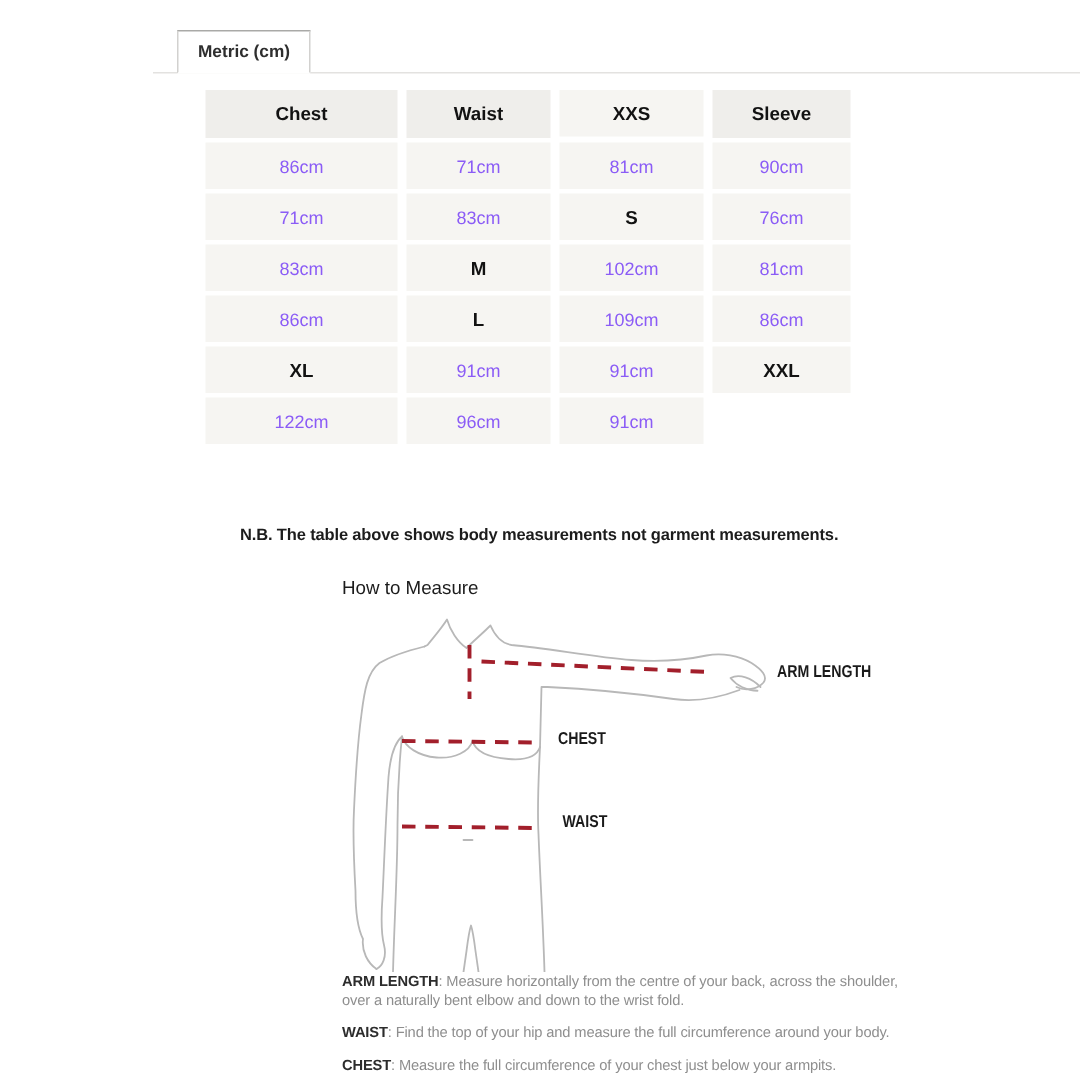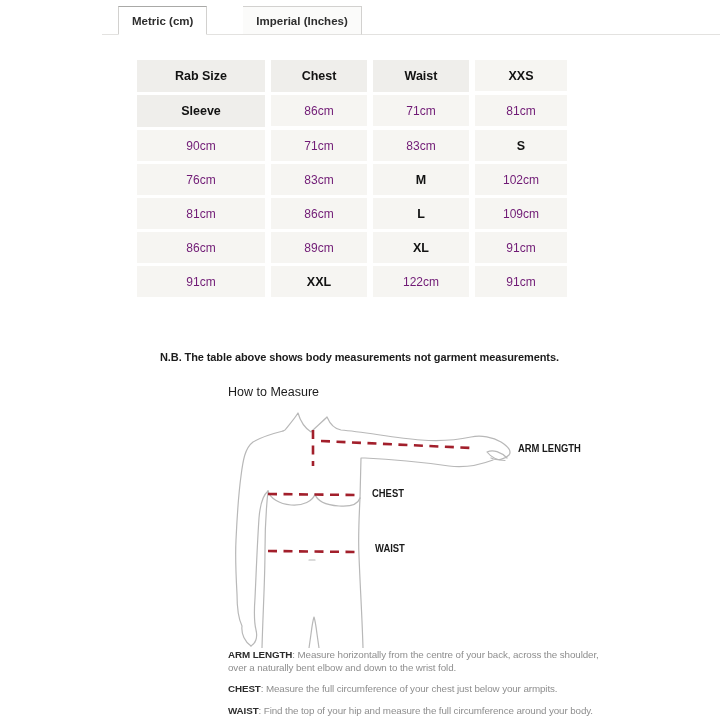--- a/index.html
+++ b/index.html
@@ -3,24 +3,24 @@
 <meta charset="utf-8">
 <style>
   html,body{margin:0;padding:0;background:#fff;}
   body{
     width:720px;height:720px;position:relative;overflow:hidden;
     font-family:"Liberation Sans","DejaVu Sans",sans-serif;
     -webkit-font-smoothing:antialiased;
   }
   
   .tab-strip{
-    position:absolute;left:102px;right:0;top:6px;height:29px;
+    position:absolute;left:102px;right:0;top:20px;height:29px;
     display:flex;align-items:stretch;
     border-bottom:1px solid #e3e2e0;
-    padding-left:16px;box-sizing:border-box;gap:36px;
+    padding-left:16px;box-sizing:border-box;
   }
   .tab{
     display:flex;align-items:center;
     padding:0 13px;margin-bottom:-1px;
     font-size:11.5px;font-weight:bold;color:#2e2e2e;
     border:1px solid #d2d1cf;border-bottom:1px solid #e3e2e0;
     background:#fbfbfa;cursor:pointer;white-space:nowrap;
   }
   .tab + .tab{border-left:none;}
   .tab.active{
@@ -30,21 +30,21 @@
   
   .size-table{
     position:absolute;left:137px;top:60px;width:430px;
     display:grid;
     grid-template-columns:128px 96px 96px 92px;
     column-gap:6px;row-gap:3px;
   }
   .cell{
     display:flex;align-items:center;justify-content:center;
     height:31px;background:#f6f5f2;
-    font-size:12px;color:#701a75;
+    font-size:12px;color:#8b5cf6;
   }
   .cell.header{
     height:32px;background:#efeeeb;
     font-weight:bold;color:#121212;font-size:12.5px;
   }
   .cell.size{font-weight:bold;color:#121212;font-size:12.5px;}
   
   .nb-note{
     position:absolute;left:122px;top:351px;
     font-size:11px;font-weight:bold;color:#1c1c1c;letter-spacing:-0.1px;padding-left:38px;
@@ -71,51 +71,49 @@
     margin:0 0 9px 0;font-size:9.8px;line-height:12.5px;
     color:#8e8e8e;letter-spacing:-0.1px;
   }
   .descriptions b{color:#2c2c2c;}
 </style>
 </head>
 <body>
 
 <div class="tab-strip" id="tabStrip">
     <div class="tab active">Metric (cm)</div>
-    <div class="tab">Imperial (Inches)</div>
   </div>
 
 <div class="size-table" id="sizeTable">
-    <div class="cell header">Rab Size</div>
     <div class="cell header">Chest</div>
     <div class="cell header">Waist</div>
     <div class="cell size">XXS</div>
     <div class="cell header">Sleeve</div>
     <div class="cell">86cm</div>
     <div class="cell">71cm</div>
     <div class="cell">81cm</div>
     <div class="cell">90cm</div>
     <div class="cell">71cm</div>
     <div class="cell">83cm</div>
     <div class="cell size">S</div>
     <div class="cell">76cm</div>
     <div class="cell">83cm</div>
     <div class="cell size">M</div>
     <div class="cell">102cm</div>
     <div class="cell">81cm</div>
     <div class="cell">86cm</div>
     <div class="cell size">L</div>
     <div class="cell">109cm</div>
     <div class="cell">86cm</div>
-    <div class="cell">89cm</div>
     <div class="cell size">XL</div>
     <div class="cell">91cm</div>
     <div class="cell">91cm</div>
     <div class="cell size">XXL</div>
     <div class="cell">122cm</div>
+    <div class="cell">96cm</div>
     <div class="cell">91cm</div>
   </div>
 
 <div class="nb-note">N.B. The table above shows body measurements not garment measurements.</div>
 
 <div class="htm-heading">How to Measure</div>
 
 <div class="diagram">
   <svg width="370" height="250" viewBox="0 0 370 250">
     <g fill="none" stroke="#b8b8b8" stroke-width="1.2" stroke-linecap="round" stroke-linejoin="round">
@@ -148,15 +146,15 @@
       <path d="M43,153 L133,154"></path>
     </g>
   </svg>
   <span class="measure-label lbl-arm">ARM LENGTH</span>
   <span class="measure-label lbl-chest">CHEST</span>
   <span class="measure-label lbl-waist">WAIST</span>
 </div>
 
 <div class="descriptions" id="descBlock">
     <p><b>ARM LENGTH</b>: Measure horizontally from the centre of your back, across the shoulder, over a naturally bent elbow and down to the wrist fold.</p>
+    <p><b>WAIST</b>: Find the top of your hip and measure the full circumference around your body.</p>
     <p><b>CHEST</b>: Measure the full circumference of your chest just below your armpits.</p>
-    <p><b>WAIST</b>: Find the top of your hip and measure the full circumference around your body.</p>
   </div>
 
 </body></html>

